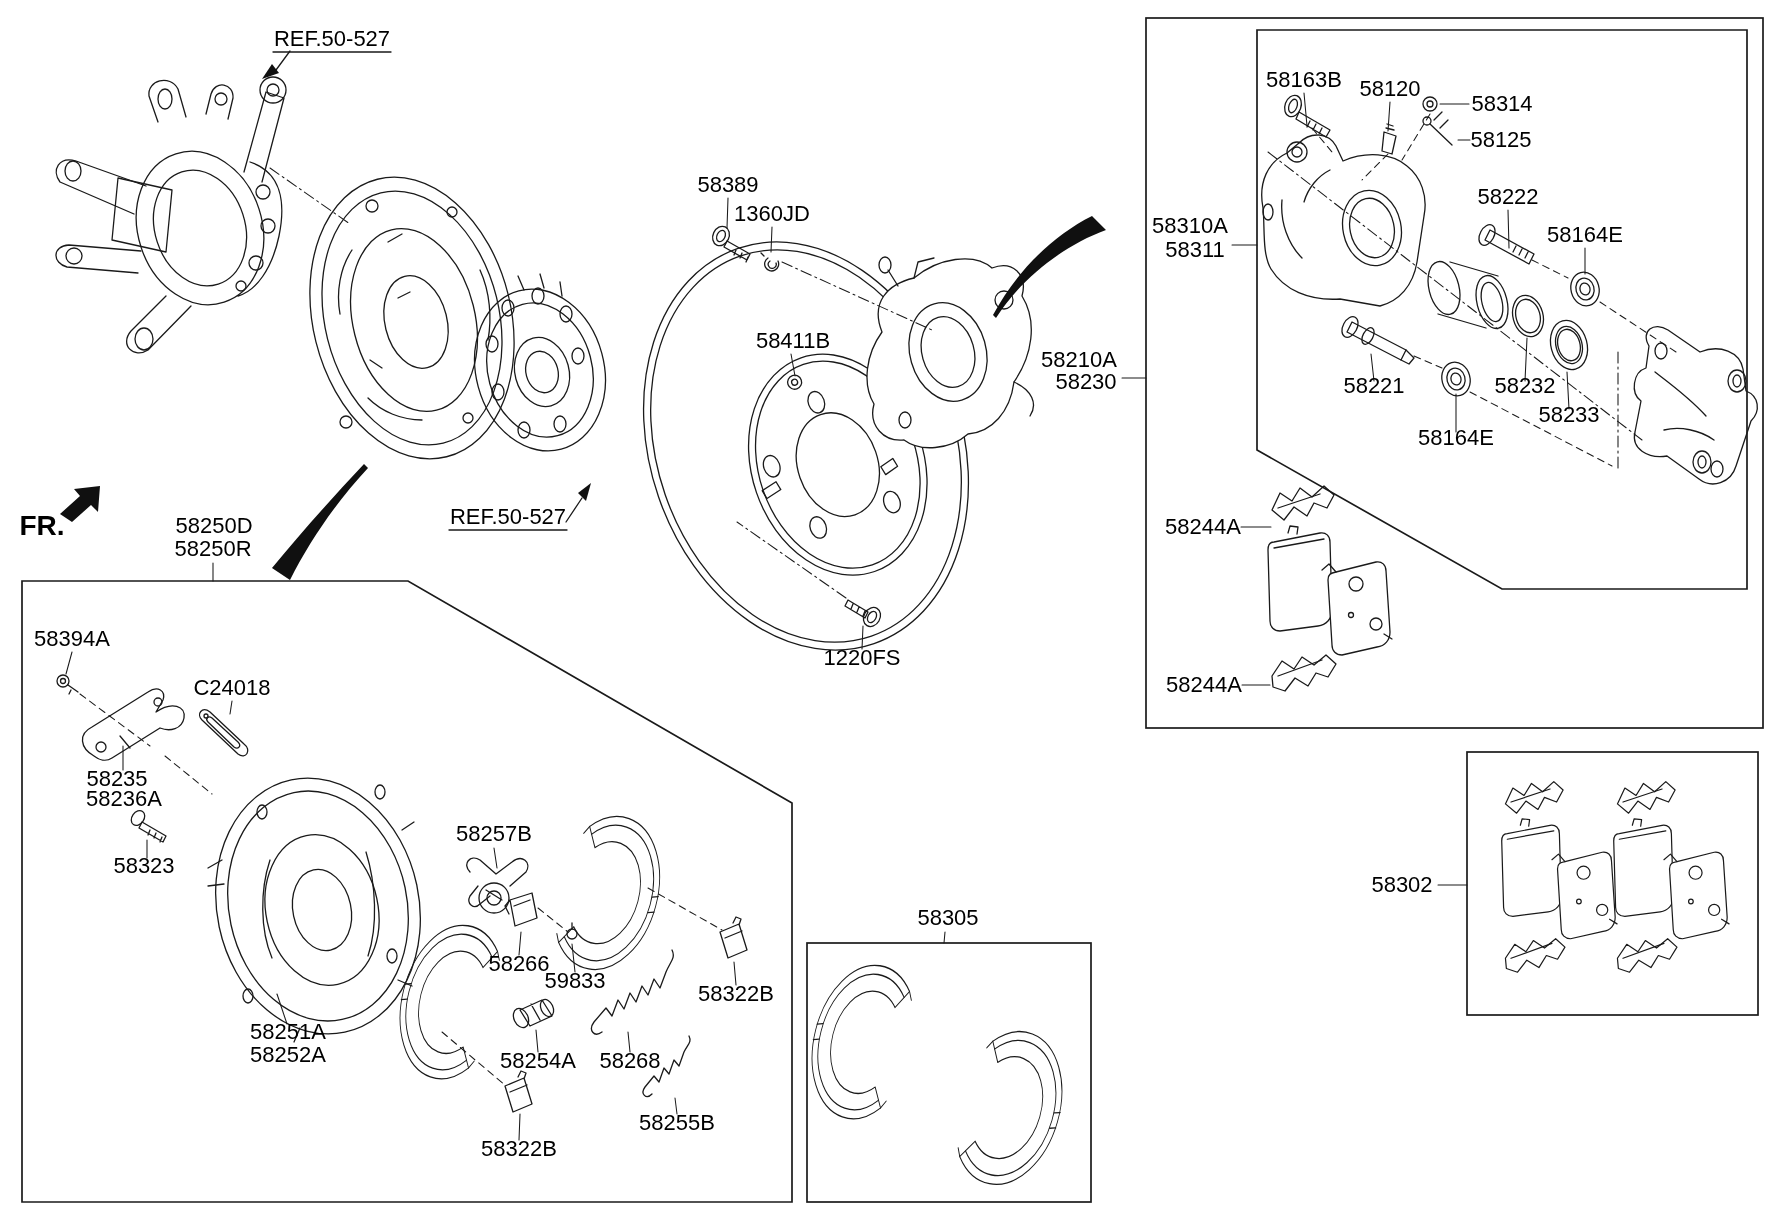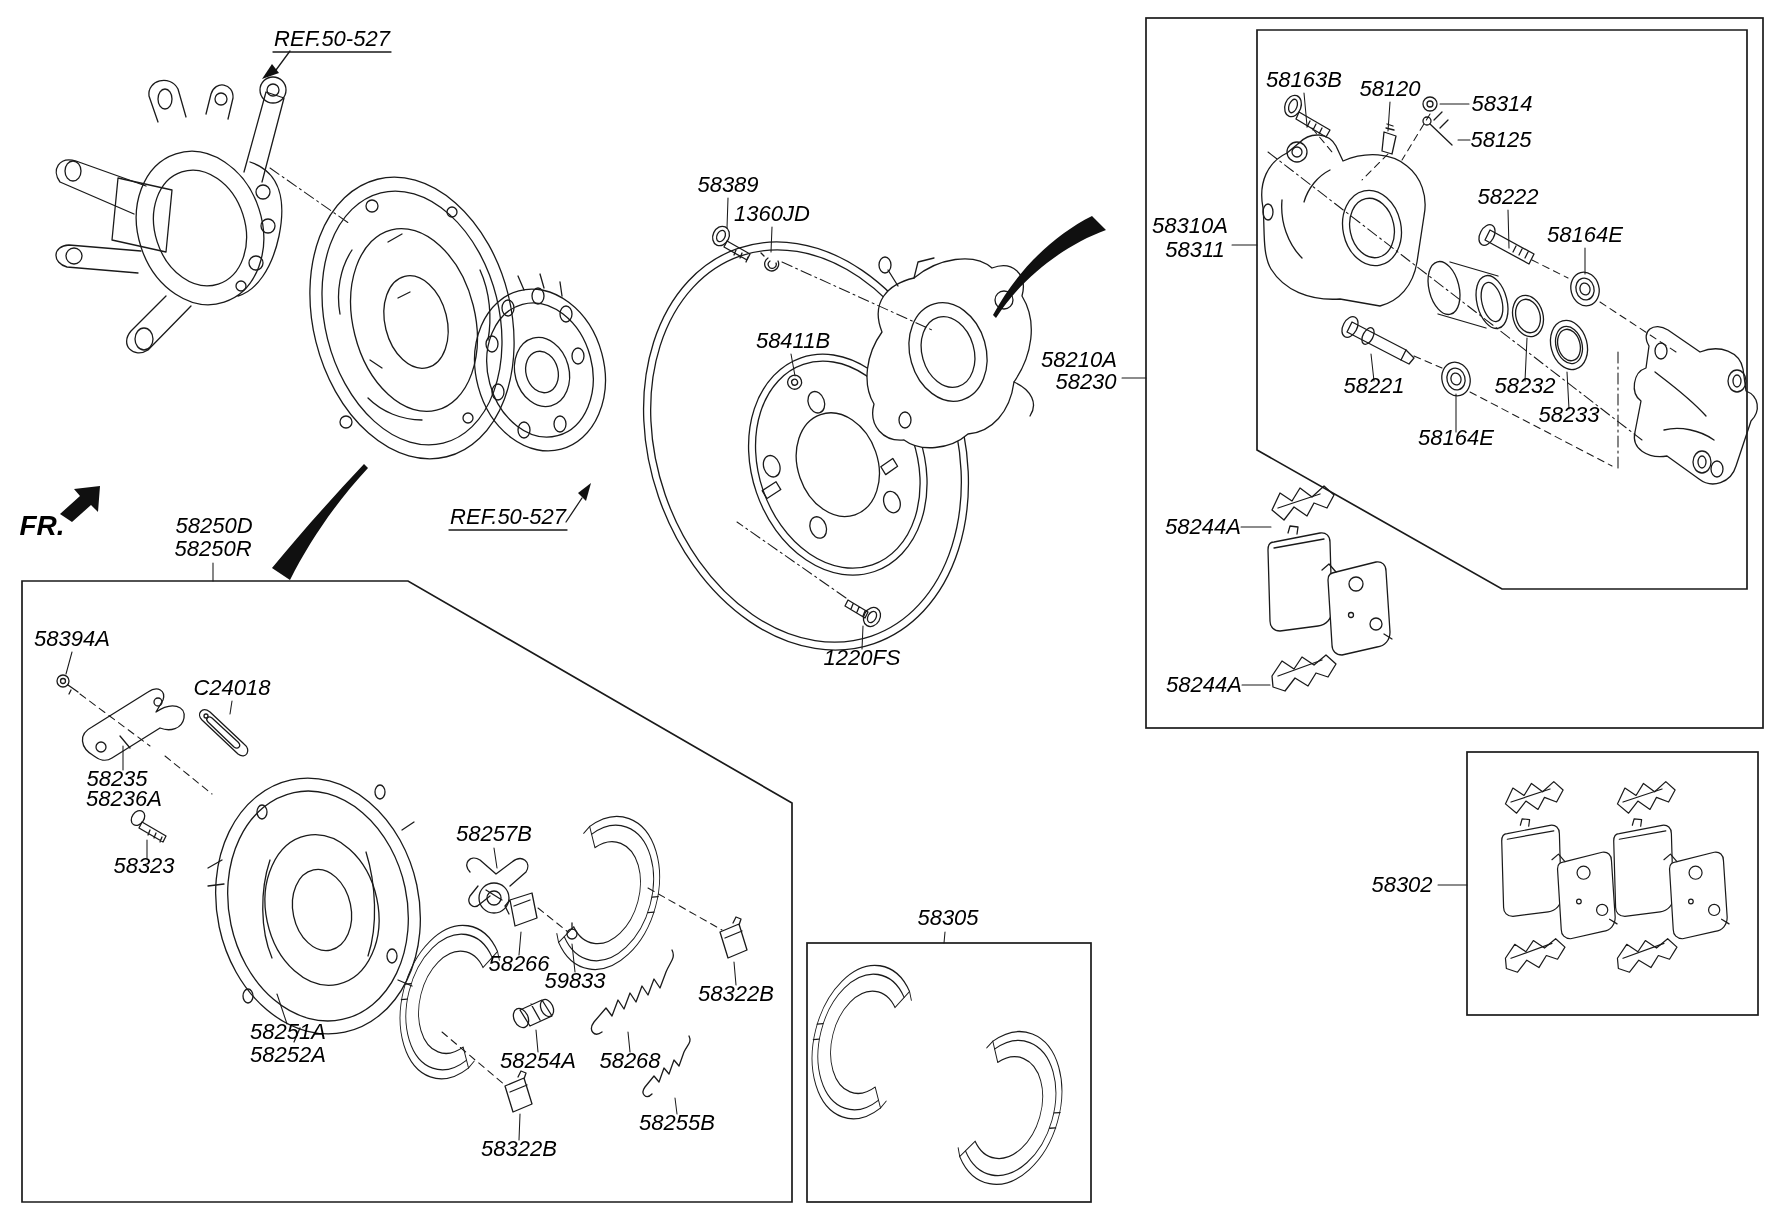--- a/index.html
+++ b/index.html
@@ -1,16 +1,16 @@
 <!DOCTYPE html>
 <html><head>
 <meta charset="utf-8">
 <style>
   html,body{margin:0;padding:0;background:#fff;}
-  .stage{position:relative;width:1772px;height:1211px;background:#fff;overflow:hidden;font-style:italic;}
+  .stage{position:relative;width:1772px;height:1211px;background:#fff;overflow:hidden;}
   svg{position:absolute;left:0;top:0;}
   .ln{fill:none;stroke:#1a1a1a;stroke-width:1.3;stroke-linecap:round;stroke-linejoin:round;}
   .box{fill:none;stroke:#1a1a1a;stroke-width:1.7;}
   .thin{stroke-width:1.05;}
   .solidpart{fill:#ffffff;stroke:#1a1a1a;stroke-width:1.3;stroke-linejoin:round;}
   .blackfill{fill:#101010;stroke:none;}
   .dashdot{stroke-dasharray:11 4 2 4;}
   .dash{stroke-dasharray:7 5;}
   .lbl{font-family:"Liberation Sans",sans-serif;font-size:22px;fill:#000;text-anchor:middle;}
   .bold{font-weight:bold;font-size:28px;}

